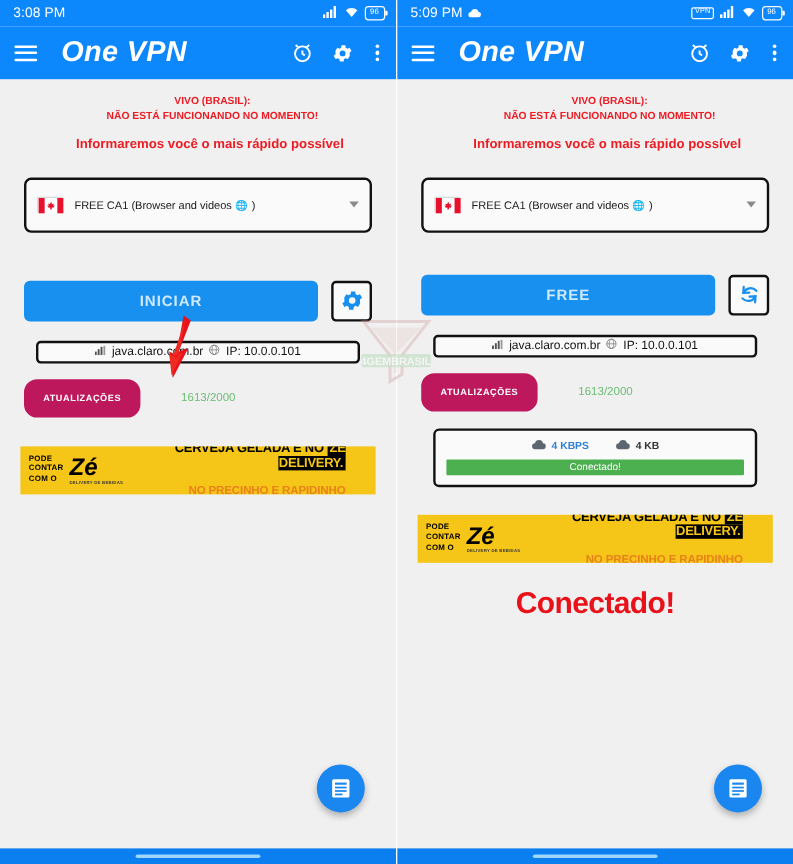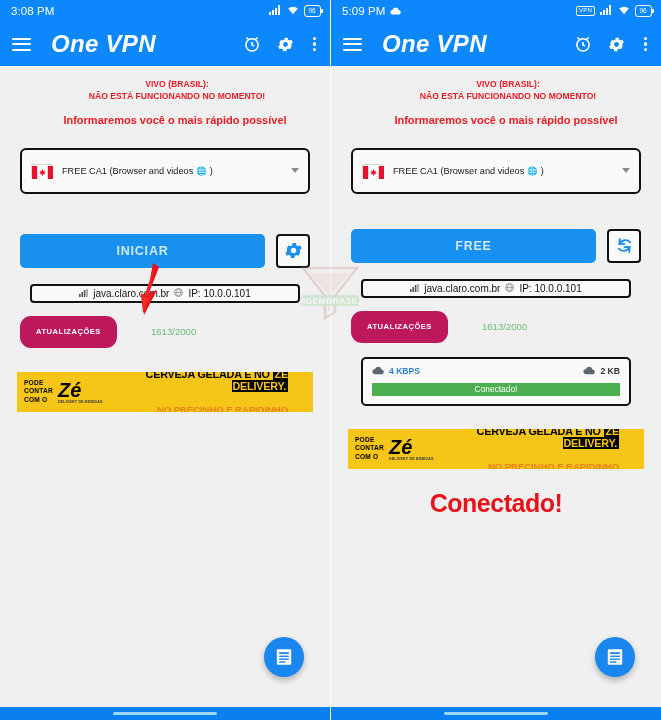--- a/index.html
+++ b/index.html
@@ -118,21 +118,21 @@
     cursor: pointer;
   }
   .upd-count { margin-left: 34px; color: #6dbd76; font-size: 9.6px; }
 
   
   .traffic {
     margin: 0 30px; background: #fafafa;
     border: 2.2px solid #111111; border-radius: 5px;
     padding: 7px 9px 8px;
   }
-  .traffic-stats { display: flex; align-items: center; justify-content: space-between; gap: 22px; margin-bottom: 6px; }
+  .traffic-stats { display: flex; align-items: center; justify-content: center; gap: 22px; margin-bottom: 6px; }
   .stat { display: flex; align-items: center; gap: 5px; font-size: 8.6px; font-weight: bold; }
   .stat.down { color: #2f7fd4; }
   .stat.up { color: #333333; }
   .conn-bar {
     background: #4caf50; height: 13px; border-radius: 1px;
     display: flex; align-items: center; justify-content: center;
     color: #ffffff; font-size: 8.4px;
   }
 
   
@@ -490,21 +490,21 @@
                 </svg>
             </span>
             <span>4 KBPS</span>
           </span>
           <span class="stat up">
             <span>
               <svg width="12" height="9" viewBox="0 0 14 10">
                   <path d="M3.4 9.4h7.4a2.8 2.8 0 0 0 .3-5.6A4 4 0 0 0 3.3 3.6 2.9 2.9 0 0 0 3.4 9.4z" fill="#5c6670"></path>
                 </svg>
             </span>
-            <span>2 KB</span>
+            <span>4 KB</span>
           </span>
         </div>
         <div class="conn-bar">Conectado!</div>
       </div>
 
       <div style="height:23px"></div>
 
       <div class="ad">
         <div class="ad-left">
           <div class="ad-left-txt">

